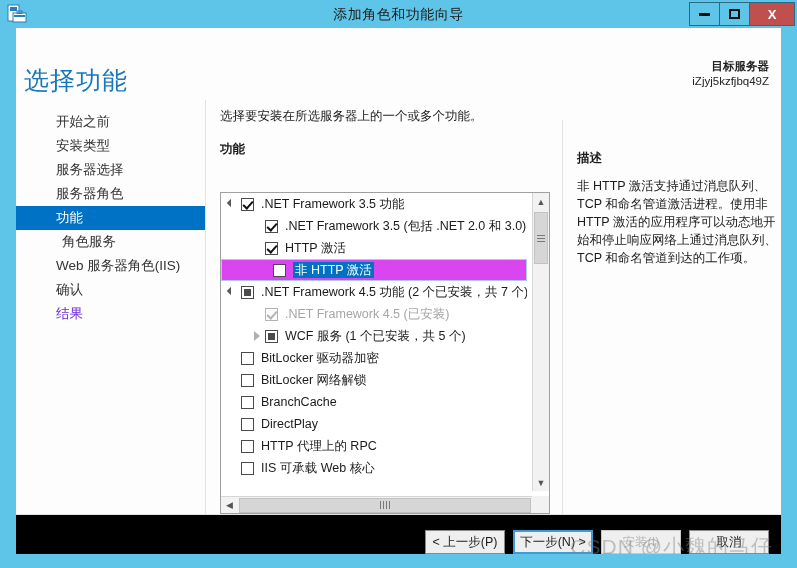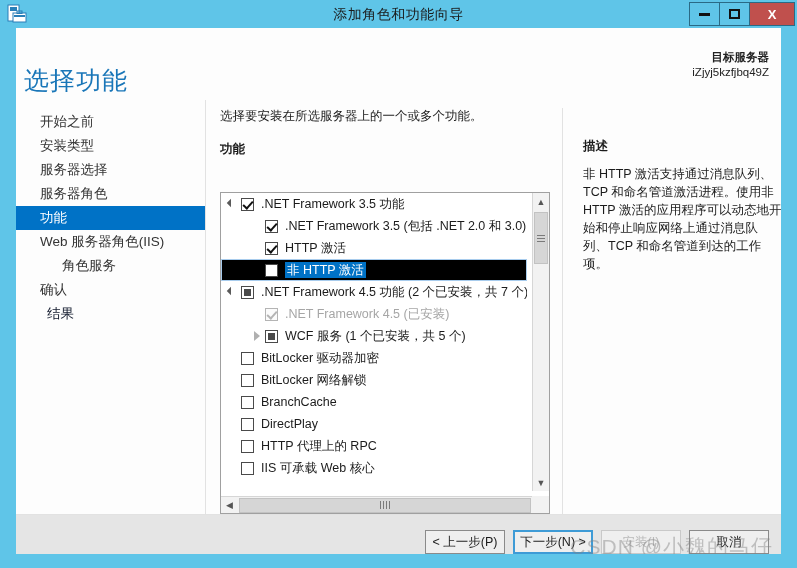--- a/index.html
+++ b/index.html
@@ -101,50 +101,50 @@
     color: #1976b8;
     letter-spacing: 1px;
   }
   .dest-box {
     position: absolute;
     right: 12px;
     top: 22px;
     text-align: right;
     line-height: 15px;
   }
-  .dest-label { font-size: 11.5px; font-weight: bold; color: #222; }
+  .dest-label { font-size: 11.5px; font-weight: bold; color: #222; margin-top: 9px; }
   .dest-name  { font-size: 11.5px; color: #222; }
 
   
   .content {
     flex: 1 1 auto;
     display: flex;
     position: relative;
   }
 
   .sidebar {
     width: 190px;
     flex: 0 0 auto;
     border-right: 1px solid #e2e2e2;
     padding-top: 10px;
   }
   .nav-item {
     height: 24px;
     line-height: 24px;
-    padding-left: 24px;
+    padding-left: 40px;
     font-size: 13.5px;
     color: #333;
     white-space: nowrap;
   }
   .nav-item.sub { padding-left: 46px; }
   .nav-item.active {
     background: #0072c6;
     color: #ffffff;
   }
-  .nav-item.disabled { color: #0f172a; margin-left: 7px; }
+  .nav-item.disabled { color: #6d28d9; }
 
   .main {
     flex: 1 1 auto;
     position: relative;
     padding: 8px 0 0 14px;
   }
   .intro {
     font-size: 12.5px;
     color: #1b1b1b;
     margin-bottom: 16px;
@@ -176,24 +176,24 @@
   .trow {
     height: 22px;
     display: flex;
     align-items: center;
     padding-left: 4px;
     font-size: 12.5px;
     color: #1b1b1b;
     white-space: nowrap;
   }
   .trow.selected {
-    background: #000000;
+    background: #d946ef;
     border: 1px solid #a8cced;
     height: 22px;
-    padding-left: 3px;
+    padding-left: 11px;
   }
   .twisty {
     width: 16px; height: 16px;
     flex: 0 0 auto;
     position: relative;
   }
   .twisty.expanded::before {
     content: "";
     position: absolute;
     left: 3px; top: 4px;
@@ -312,44 +312,44 @@
     position: absolute;
     right: 0; bottom: 0;
     width: 17px; height: 17px;
     background: #f2f2f2;
   }
 
   
   .desc {
     position: absolute;
     left: 356px;
-    top: 8px;
+    top: 20px;
     width: 220px;
     border-left: 1px solid #e2e2e2;
-    padding-left: 20px;
+    padding-left: 14px;
     height: 410px;
   }
   .desc-title {
     font-size: 12.5px;
     font-weight: bold;
     color: #1b1b1b;
     margin-top: 30px;
     margin-bottom: 10px;
   }
   .desc-body {
     font-size: 12.5px;
     color: #1b1b1b;
     line-height: 18px;
   }
 
   
   .footer {
     flex: 0 0 auto;
     height: 55px;
-    background: #e5e5e5;
+    background: #000000;
     border-top: 1px solid #e2e2e2;
     display: flex;
     align-items: center;
     justify-content: flex-end;
     padding-right: 12px;
     position: relative;
   }
   .btn {
     height: 24px;
     min-width: 80px;
@@ -423,22 +423,22 @@
     </div>
 
     <div class="content">
 
       <div class="sidebar" id="sidebar">
           <div class="nav-item">开始之前</div>
           <div class="nav-item">安装类型</div>
           <div class="nav-item">服务器选择</div>
           <div class="nav-item">服务器角色</div>
           <div class="nav-item active">功能</div>
+          <div class="nav-item sub">角色服务</div>
           <div class="nav-item">Web 服务器角色(IIS)</div>
-          <div class="nav-item sub">角色服务</div>
           <div class="nav-item">确认</div>
           <div class="nav-item disabled">结果</div>
         </div>
 
       <div class="main">
         <div class="intro">选择要安装在所选服务器上的一个或多个功能。</div>
         <div class="section-label">功能</div>
 
         <div class="tree-wrap">
           <div class="tree-rows" id="tree-rows">

